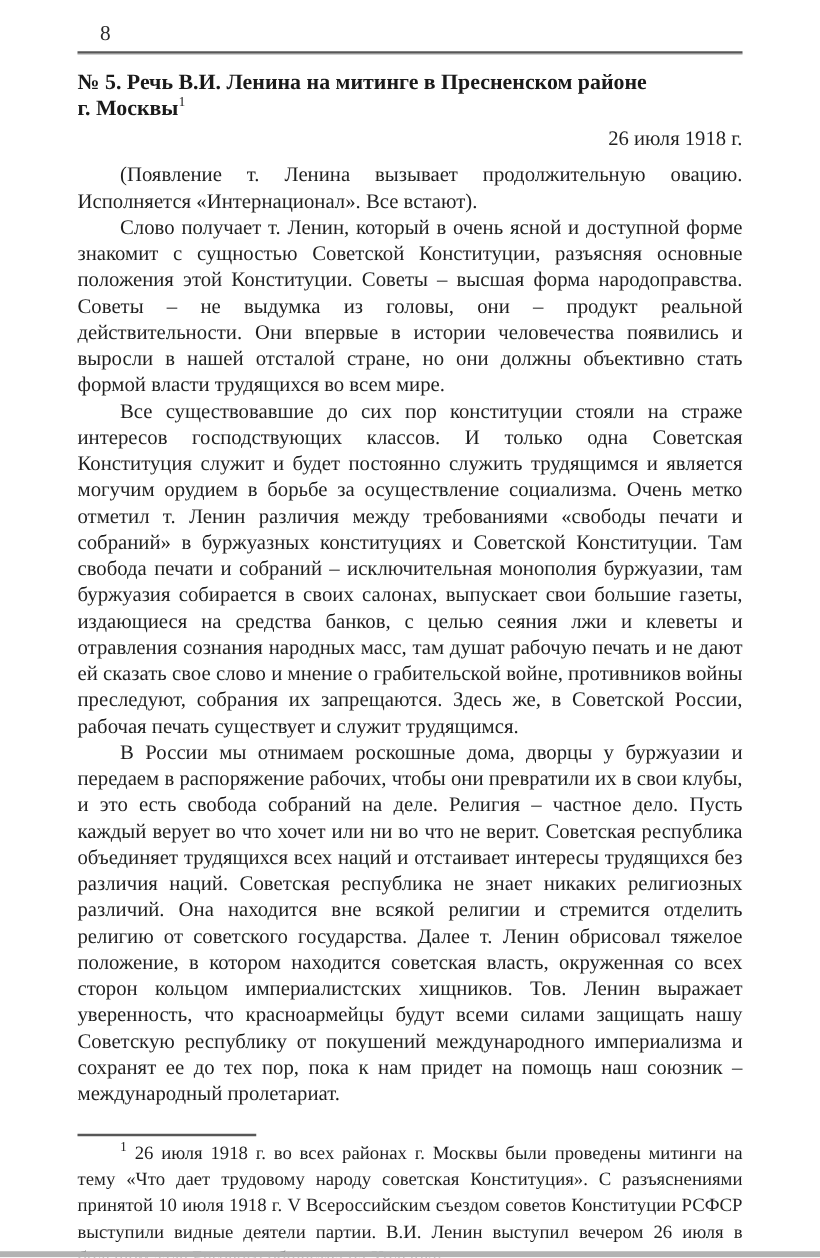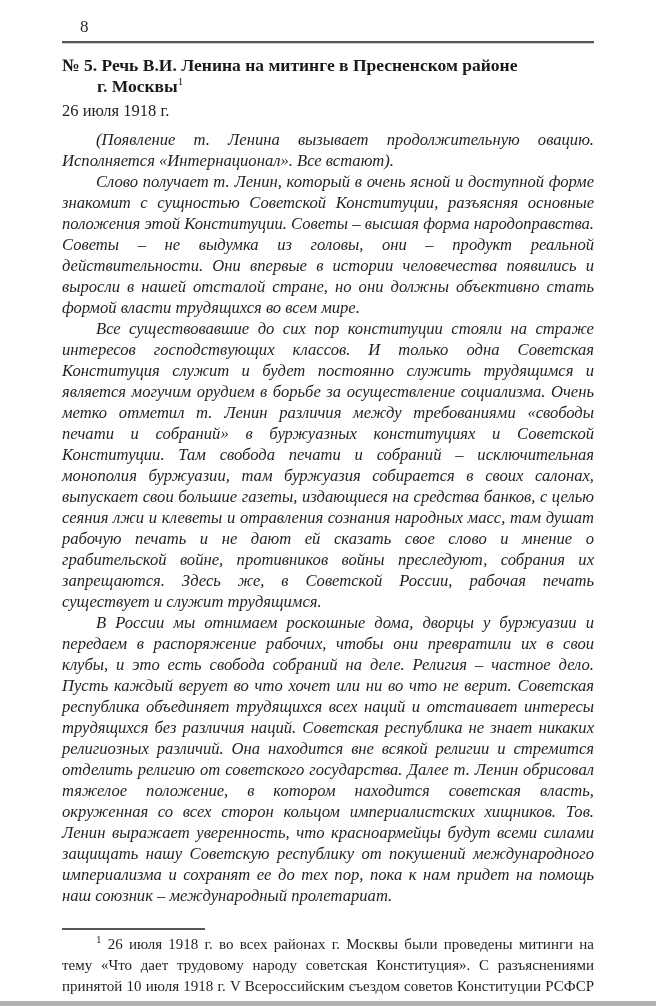--- a/index.html
+++ b/index.html
@@ -33,35 +33,34 @@
     margin: 3px 0 0 0;
   }
   .doc-title {
     margin: 11px 0 0 0;
     font-size: 17.5px;
     line-height: 21px;
     font-weight: bold;
     color: #1a1a1a;
   }
   .doc-title .title-line2 {
-    margin-left: 35px;
   }
   sup.fnref {
     font-size: 11px;
     font-weight: normal;
     line-height: 0;
   }
   .date-line {
     margin: 3px 0 0 0;
+    text-align: right;
     font-size: 16.5px;
     line-height: 21px;
   }
   .body-text {
     margin-top: 8px;
-    font-style: italic;
   }
   .body-text p {
     margin: 0;
     font-size: 16.6px;
     line-height: 21px;
     text-align: justify;
     text-indent: 34px;
     hyphens: auto;
     -webkit-hyphens: auto;
   }

